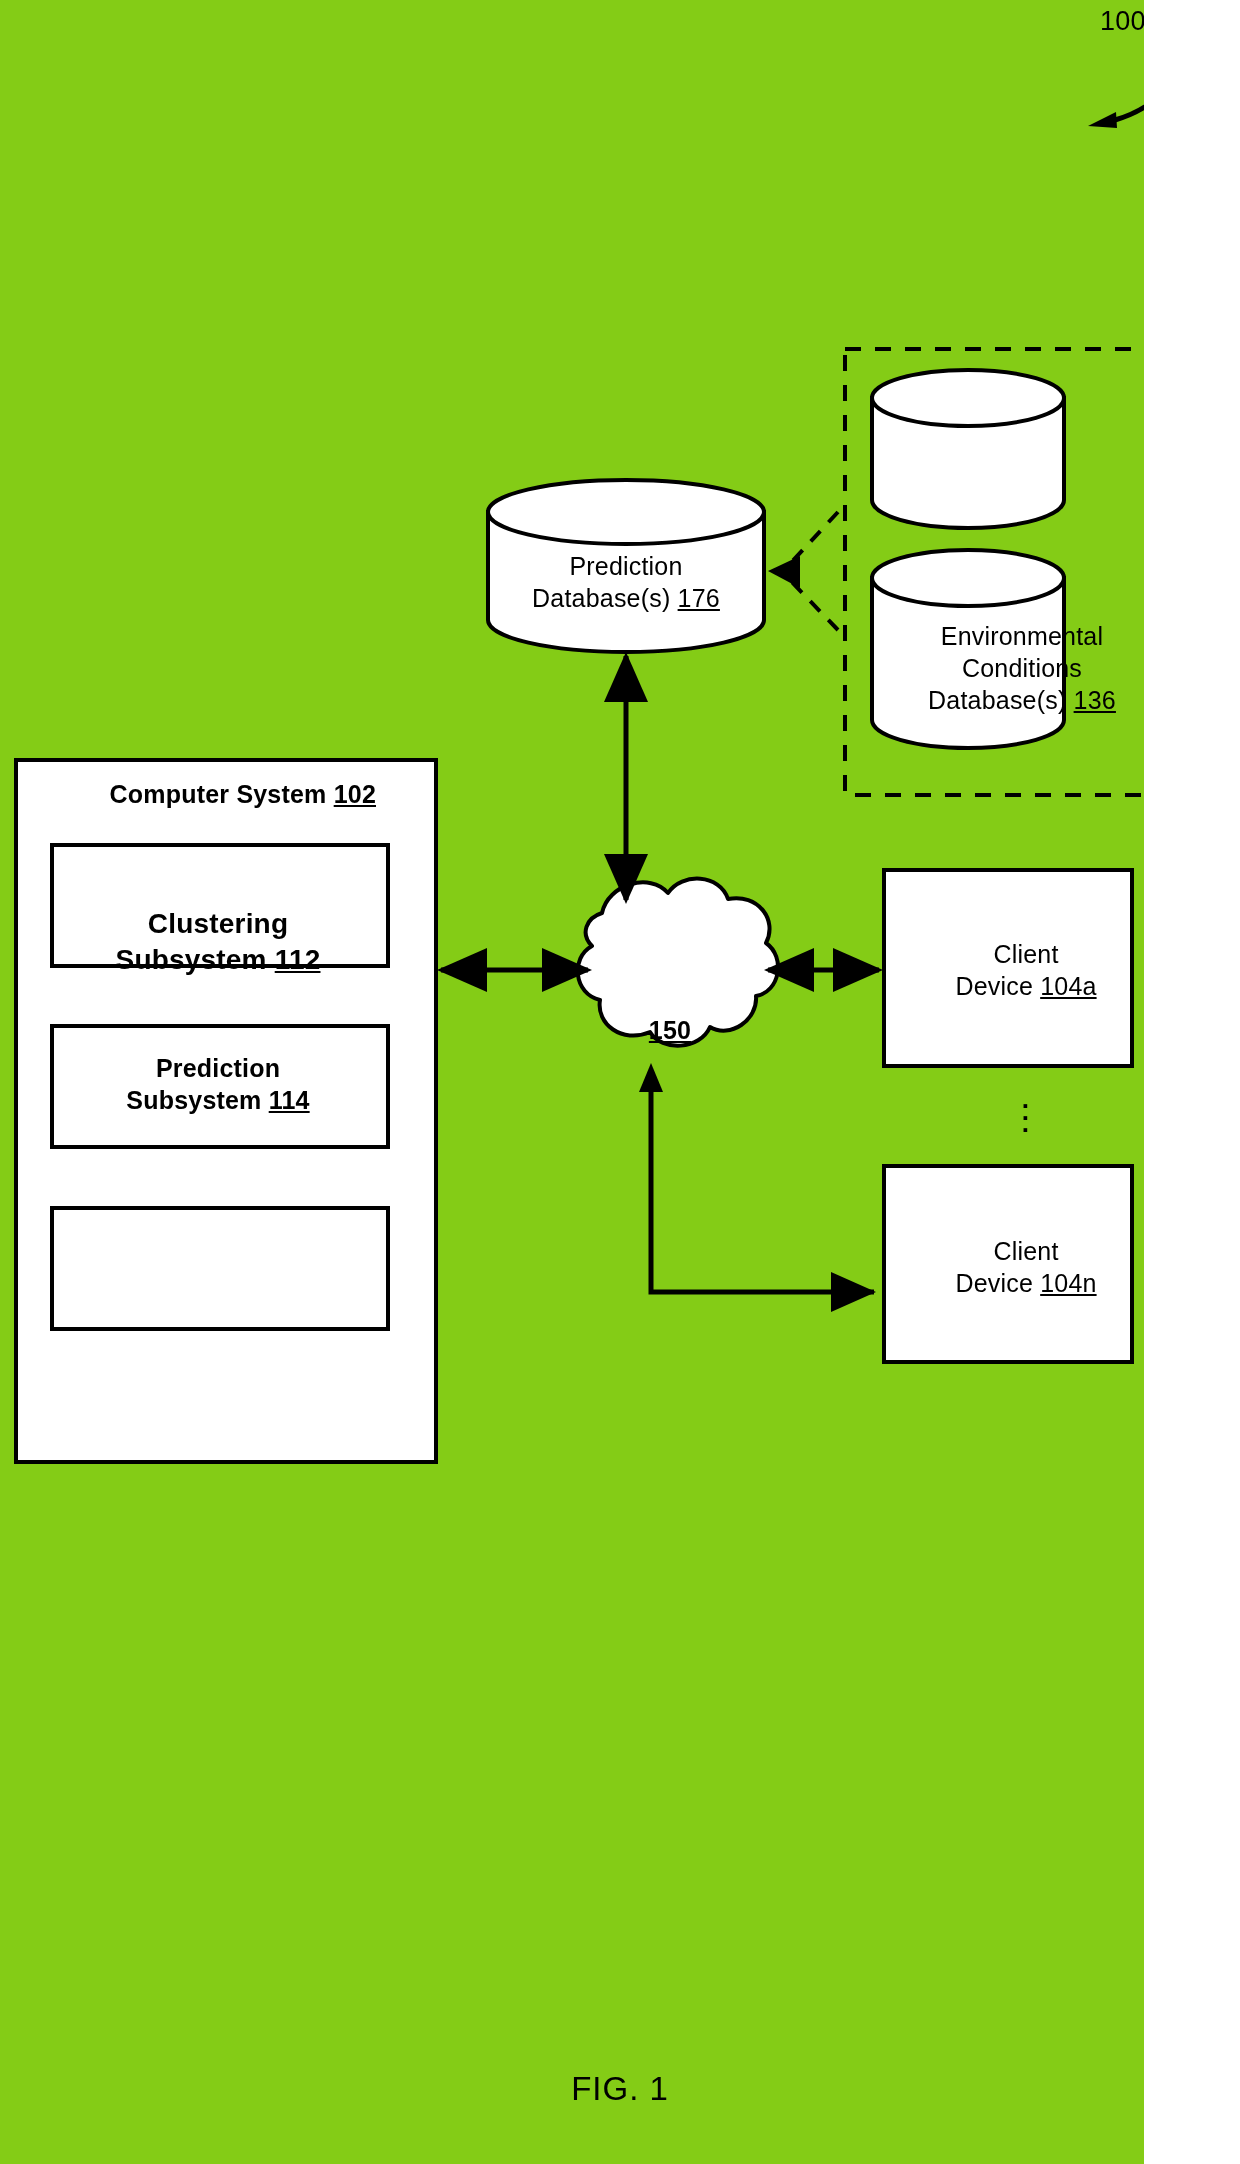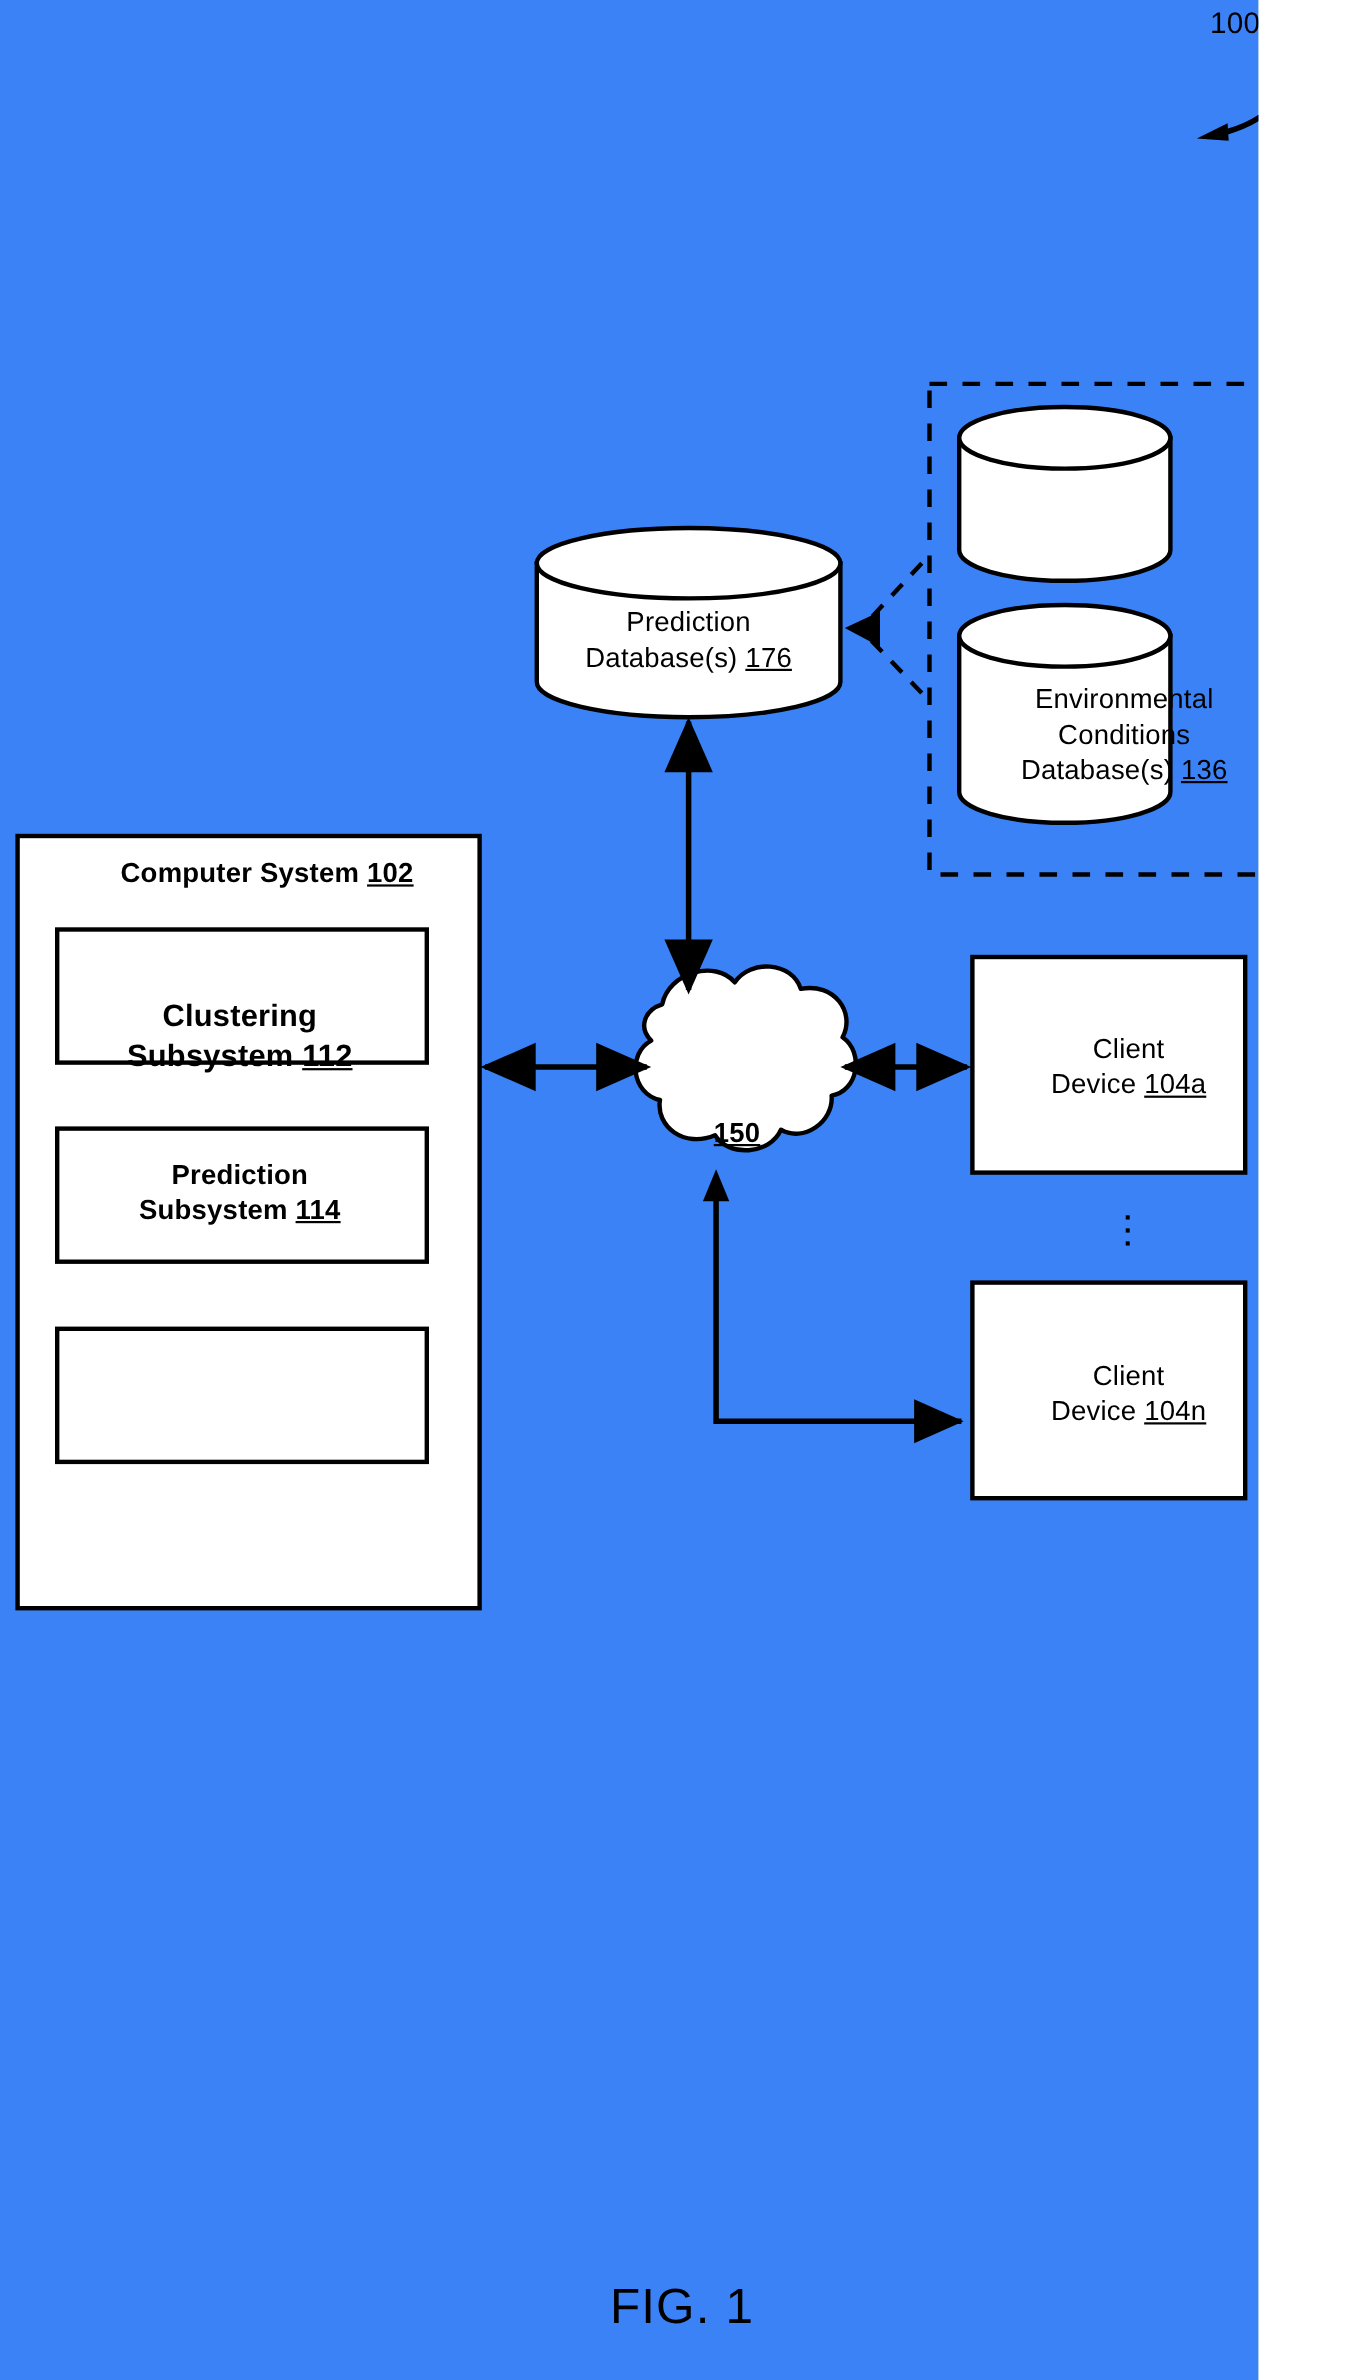--- a/index.html
+++ b/index.html
@@ -8,21 +8,21 @@
     background: #ffffff;
   }
   body {
     font-family: "Liberation Sans", sans-serif;
     color: #000000;
   }
   #figure-root {
     position: relative;
     width: 1144px;
     height: 2164px;
-    background: #3b82f6;
+    background: #84cc16;
     overflow: hidden;
   }
   .svg-layer {
     position: absolute;
     inset: 0;
     width: 1240px;
     height: 2164px;
   }
   .lbl {
     position: absolute;
@@ -133,21 +133,21 @@
     text-align: center;
     font-weight: bold;
   }
   #vertical-ellipsis span { display: block; }
 
   
   #fig-caption {
     left: 0px;
     top: 2068px;
     width: 1240px;
-    font-size: 45px;
+    font-size: 33px;
     letter-spacing: 1px;
   }
 </style>
 </head>
 <body>
 
 <div id="figure-root">
 
   <svg class="svg-layer" viewBox="0 0 1240 2164">
     <defs>

